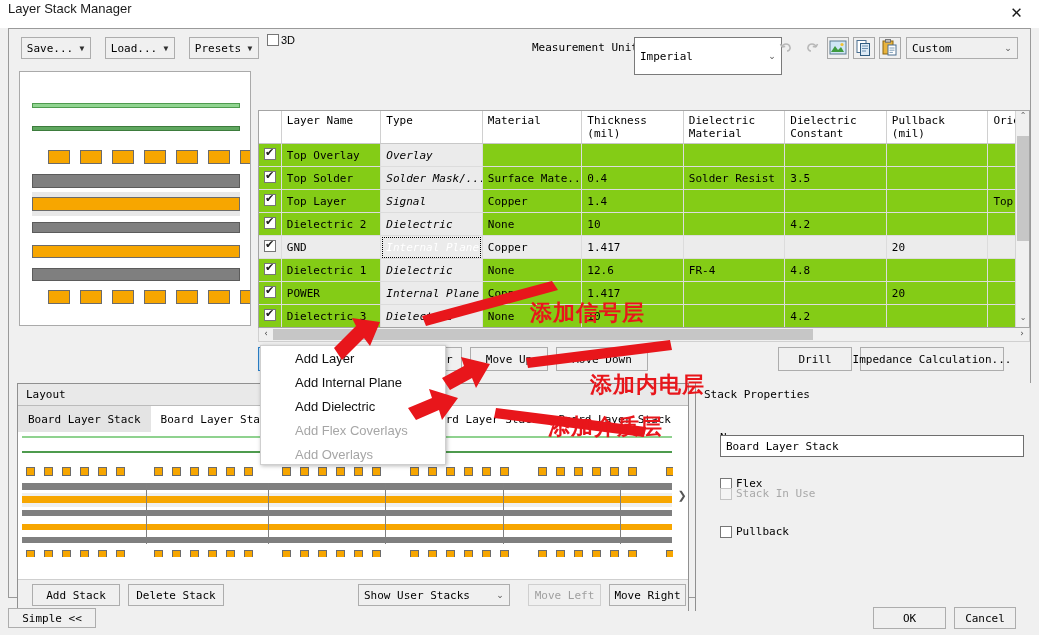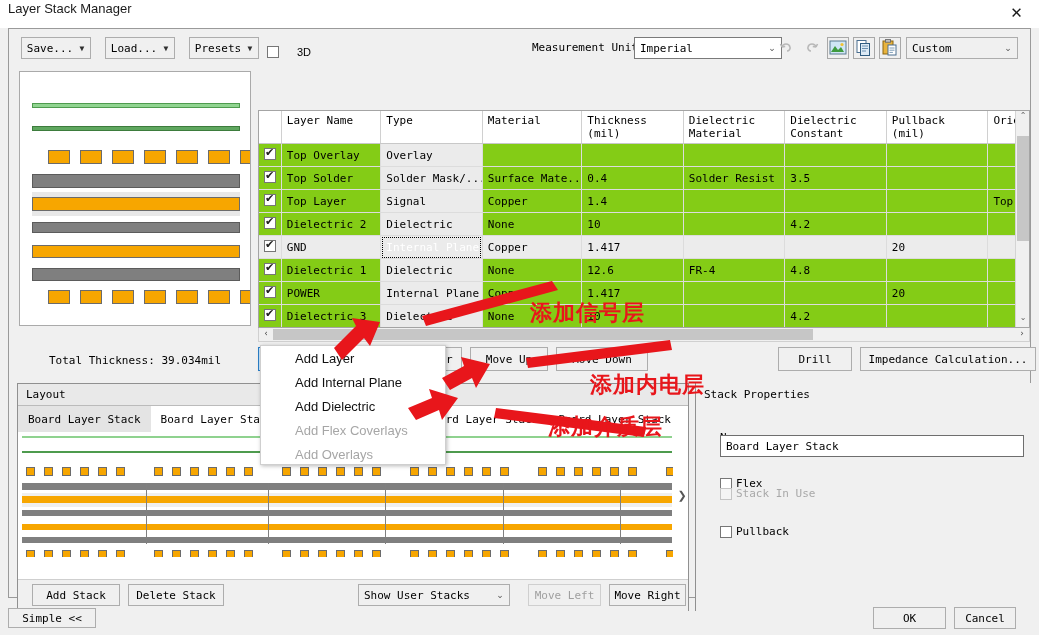--- a/index.html
+++ b/index.html
@@ -97,21 +97,21 @@
     padding:3px 5px; vertical-align:top; height:28px;
     font-family:"DejaVu Sans Mono", monospace;
   }
   table.lyrtbl td{
     border-right:1px solid #dcdcdc; border-bottom:1px solid #dcdcdc;
     padding:2px 5px; height:23px; font-size:11px; overflow:hidden;
     white-space:nowrap; font-family:"DejaVu Sans Mono", monospace;
   }
   tr.rsel td{ background:#ececec; }
   td.ck{ text-align:center; padding:2px 0; }
-  td.typecell{ background:#ebebeb; }
+  td.typecell{ background:#ebebeb;font-style:italic; }
   tr.rsel td.typecell{ background:#ebebeb; }
   td.selcell{
     background:#1464b4; color:#fff; outline:1px dotted #000;
     outline-offset:-2px;
   }
   .vscroll{
     position:absolute; right:0; top:0; width:14px; height:216px;
     background:#f0f0f0; border-left:1px solid #d4d4d4;
   }
   .vthumb{ position:absolute; left:1px; top:25px; width:12px; height:105px;
@@ -231,27 +231,27 @@
       <span class="arw">▼</span>
     </div>
     <div class="splitbtn" style="left:96px; top:8px; width:70px; height:22px;">
       <span class="lbl">Load...</span>
       <span class="arw">▼</span>
     </div>
     <div class="splitbtn" style="left:180px; top:8px; width:70px; height:22px;">
       <span class="lbl">Presets</span>
       <span class="arw">▼</span>
     </div>
-    <div style="position:absolute; left:258px; top:17px; display:flex; align-items:center; gap:18px;">
+    <div style="position:absolute; left:258px; top:5px; display:flex; align-items:center; gap:2px;">
       <span class="cbox"></span>
       <span style="font-family:'Liberation Sans',sans-serif; font-size:11px;">3D</span>
     </div>
 
     <div style="position:absolute; left:523px; top:12px; font-size:11px;">Measurement Unit</div>
-    <div class="combo" style="left:625px; top:8px; width:148px; height:22px;">
+    <div class="combo" style="left:625px; top:8px; width:148px; height:38px;">
       <span class="ctext">Imperial</span>
       <span class="carw">⌄</span>
     </div>
 
     <div class="iconbtn plain" style="left:766px; top:8px;">
       <svg width="20" height="20" viewBox="0 0 20 20">
           <path d="M6 9 C7 5,13 5,14 9 C14.6 11,13 13,11 13" fill="none" stroke="#b8b8b8" stroke-width="1.6"></path>
           <path d="M6 9 l-1.5 -3 M6 9 l3.2 -0.6" stroke="#b8b8b8" stroke-width="1.6" fill="none"></path>
         </svg>
     </div>
@@ -460,39 +460,38 @@
       <div class="vsarw" style="bottom:0;">⌄</div>
     </div>
   </div>
 
   <div class="hscroll">
     <div class="hsarw" style="left:0;">‹</div>
     <div class="hthumb"></div>
     <div class="hsarw" style="right:0;">›</div>
   </div>
 
-  <div class="totthk">Total Thickness: 39.034mil</div>
 
   <div class="splitbtn" style="left:249px; top:318px; width:98px; height:24px; background:#cfe8fb; border:1px solid #2a7fc9;">
     <span class="lbl">Add Layer</span>
     <span class="arw">▼</span>
   </div>
   <div class="btn" style="left:355px; top:318px; width:98px; height:24px;">
     <span>Delete Layer</span>
   </div>
   <div class="btn" style="left:461px; top:318px; width:78px; height:24px;">
     <span>Move Up</span>
   </div>
   <div class="btn" style="left:547px; top:318px; width:92px; height:24px;">
     <span>Move Down</span>
   </div>
   <div class="btn" style="left:769px; top:318px; width:74px; height:24px;">
     <span>Drill</span>
   </div>
-  <div class="btn" style="left:851px; top:318px; width:176px; height:24px;">
+  <div class="btn" style="left:851px; top:318px; width:144px; height:24px;">
     <span>Impedance Calculation...</span>
   </div>
 
   <div class="layoutgrp">
     <div class="ghdr">Layout</div>
     <div class="tabstrip" id="tabstrip"><div class="tab active">Board Layer Stack</div><div class="tab">Board Layer Stack</div><div class="tab">Board Layer Stack</div><div class="tab">Board Layer Stack</div><div class="tab">Board Layer Stack</div><div class="tab">Board Lay</div></div>
 
     <div class="bigprev">
       <div class="bplyr" style="top:4px; width:650px; height:2px; background:#8fd28f;"></div>
       <div class="bplyr" style="top:19px; width:650px; height:2px; background:#4e9b4e;"></div>

